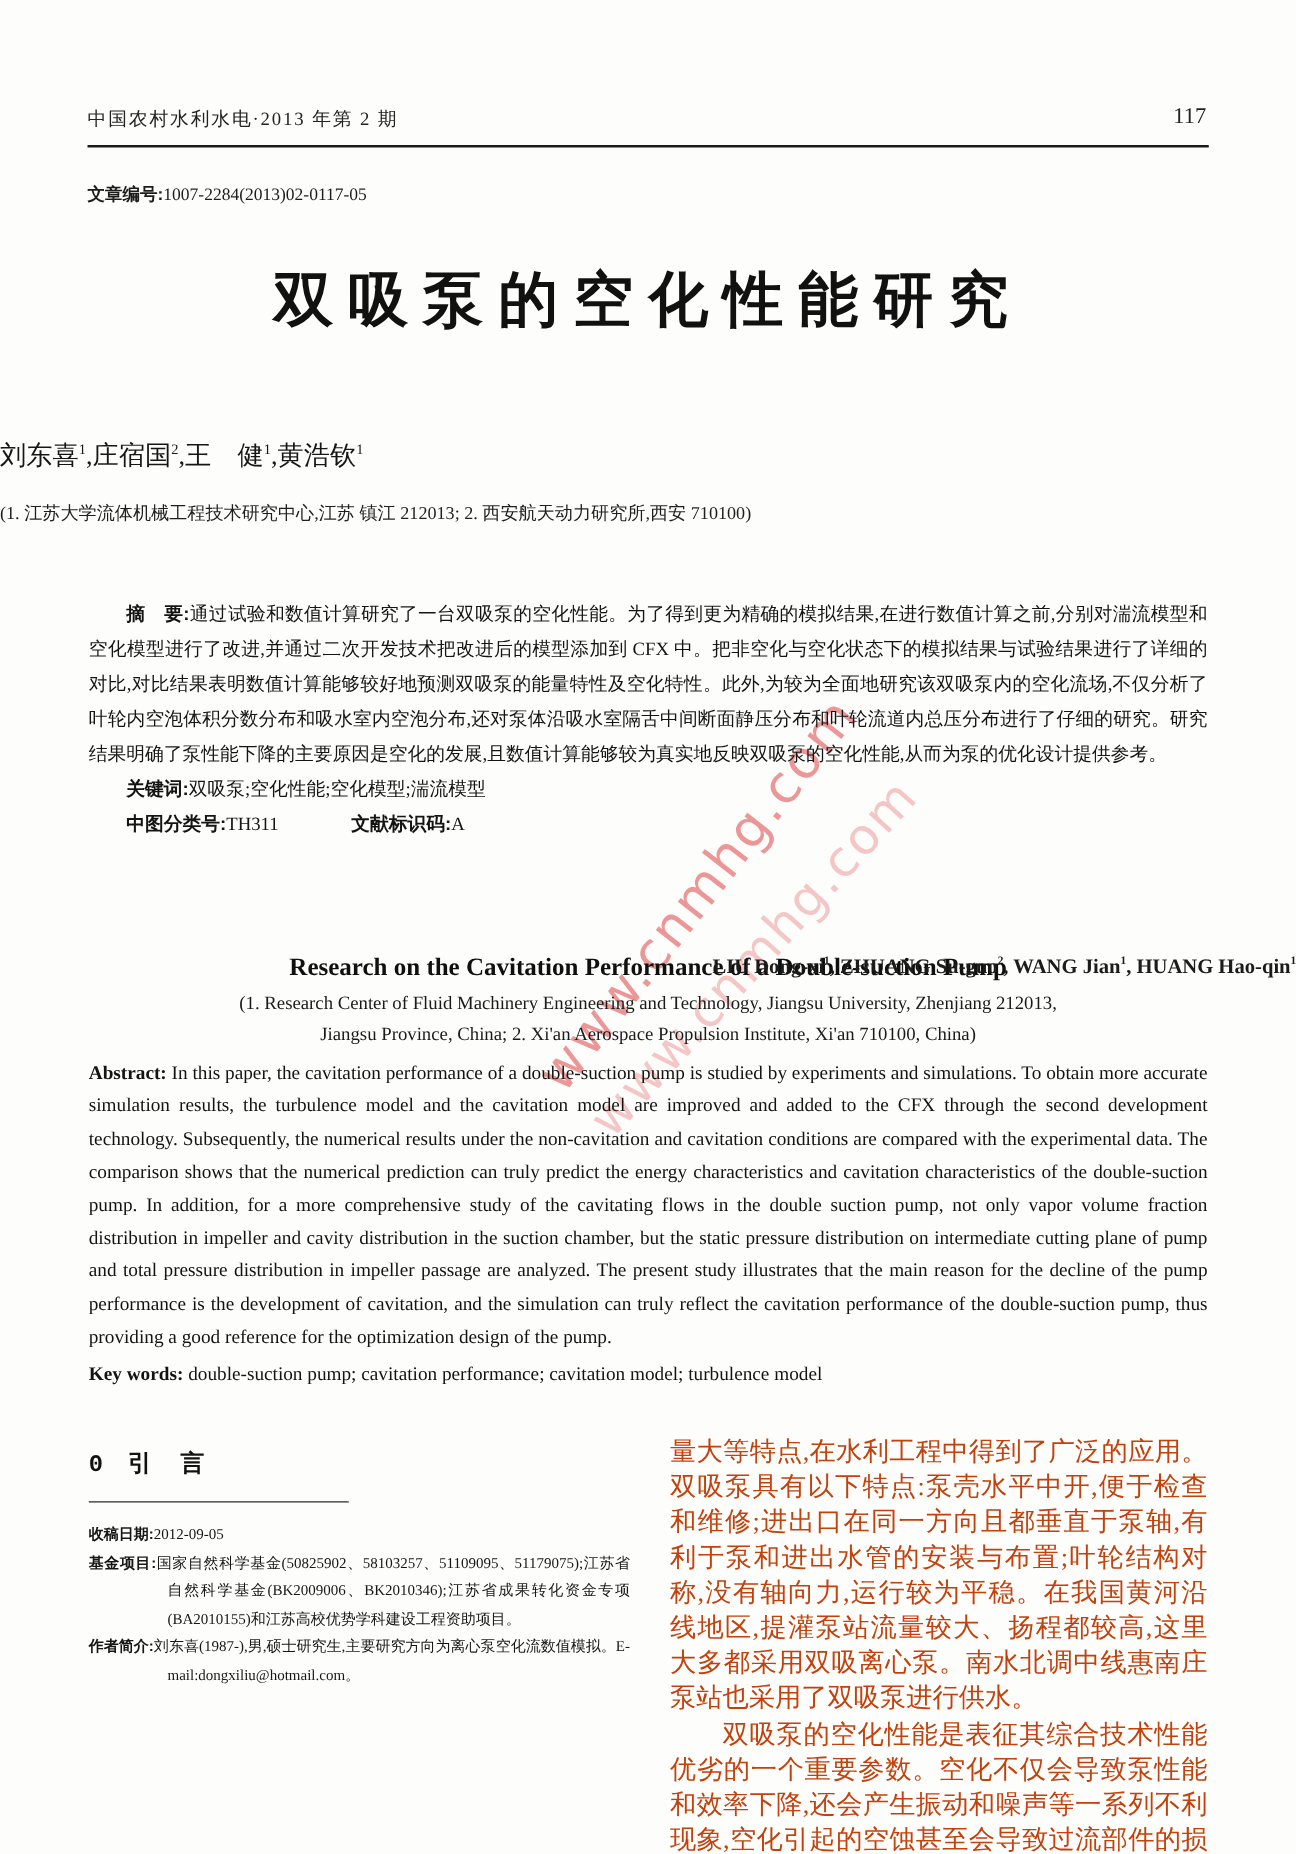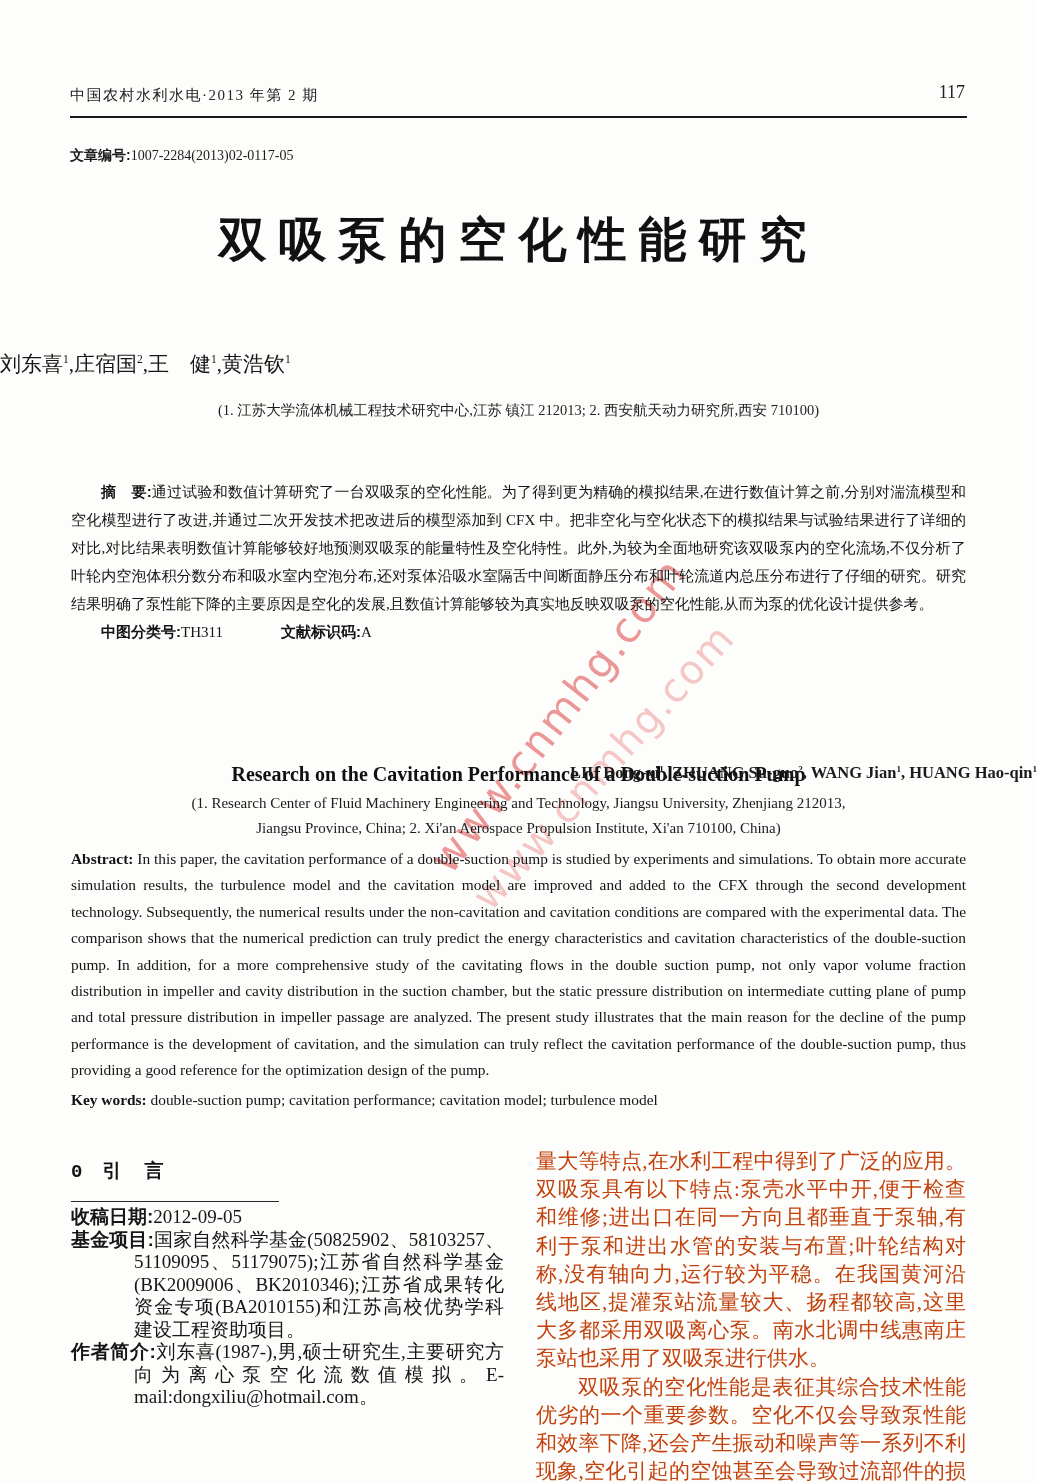--- a/index.html
+++ b/index.html
@@ -43,21 +43,21 @@
   }
   .authors-line {
     position: absolute; left: 0; right: 0; top: 350px;
     font-size: 21px; color: #161616;
   }
   .authors-line sup, .en-authors sup {
     font-size: 0.55em; vertical-align: super; line-height: 0;
   }
   .affil-cn {
     position: absolute; left: 0; right: 0; top: 401px;
-    text-align: center; font-size: 14.5px; color: #1e1e1e;
+    font-size: 14.5px; color: #1e1e1e;
   }
 
   
   .meta-cn {
     position: absolute; left: 71px; right: 71px; top: 478px;
     font-size: 15px; line-height: 28px; color: #141414;
   }
   .meta-cn p { margin: 0; }
   .meta-cn .abs-p { text-indent: 2em; text-align: justify; }
   .meta-cn .lab {
@@ -103,21 +103,21 @@
   .sec-title { letter-spacing: 2px; }
   .intro-p {
     margin-top: 17px; text-indent: 2em;
     font-size: 16px; line-height: 28px; text-align: justify;
   }
   .fn-rule {
     margin-top: 17px; width: 208px;
     border-top: 1.5px solid #2a2a2a;
   }
   .footnotes {
-    margin-top: 4px; font-size: 19px; line-height: 22.5px; color: #161616;
+    margin-top: 14px; font-size: 12px; line-height: 22.5px; color: #161616;
   }
   .fn { padding-left: 63px; text-indent: -63px; text-align: justify; margin: 0; }
   .fn-label {
     font-family: "Liberation Sans","DejaVu Sans",sans-serif;
     font-weight: 700;
   }
   .col-right {
     position: absolute; left: 536px; top: 1147px; width: 430px;
     font-size: 21px; line-height: 28.2px; text-align: justify; color: #c2410c;
   }
@@ -160,20 +160,21 @@
 <h1 class="main-title">双吸泵的空化性能研究</h1>
 
 <div class="authors-line">
   <span><span>刘东喜</span><sup>1</sup><span>,</span></span><span><span>庄宿国</span><sup>2</sup><span>,</span></span><span><span>王　健</span><sup>1</sup><span>,</span></span><span><span>黄浩钦</span><sup>1</sup></span>
 </div>
 
 <div class="affil-cn">(1. 江苏大学流体机械工程技术研究中心,江苏 镇江 212013; 2. 西安航天动力研究所,西安 710100)</div>
 
 <div class="meta-cn">
   <p class="abs-p"><span class="lab">摘　要:</span><span>通过试验和数值计算研究了一台双吸泵的空化性能。为了得到更为精确的模拟结果,在进行数值计算之前,分别对湍流模型和空化模型进行了改进,并通过二次开发技术把改进后的模型添加到 CFX 中。把非空化与空化状态下的模拟结果与试验结果进行了详细的对比,对比结果表明数值计算能够较好地预测双吸泵的能量特性及空化特性。此外,为较为全面地研究该双吸泵内的空化流场,不仅分析了叶轮内空泡体积分数分布和吸水室内空泡分布,还对泵体沿吸水室隔舌中间断面静压分布和叶轮流道内总压分布进行了仔细的研究。研究结果明确了泵性能下降的主要原因是空化的发展,且数值计算能够较为真实地反映双吸泵的空化性能,从而为泵的优化设计提供参考。</span></p>
+  <p class="kw-p"><span class="lab">关键词:</span><span>双吸泵;空化性能;空化模型;湍流模型</span></p>
   <p class="clc-p"><span class="lab">中图分类号:</span><span>TH311</span><span class="clc-gap"></span><span class="lab">文献标识码:</span><span>A</span></p>
 </div>
 
 <h2 class="en-title">Research on the Cavitation Performance of a Double-suction Pump</h2>
 
 <div class="en-authors">
   <span><span>LIU Dong-xi</span><sup>1</sup><span>, </span></span><span><span>ZHUANG Su-guo</span><sup>2</sup><span>, </span></span><span><span>WANG Jian</span><sup>1</sup><span>, </span></span><span><span>HUANG Hao-qin</span><sup>1</sup></span>
 </div>
 
 <div class="en-affil en-affil-1">(1. Research Center of Fluid Machinery Engineering and Technology, Jiangsu University, Zhenjiang 212013,</div>

